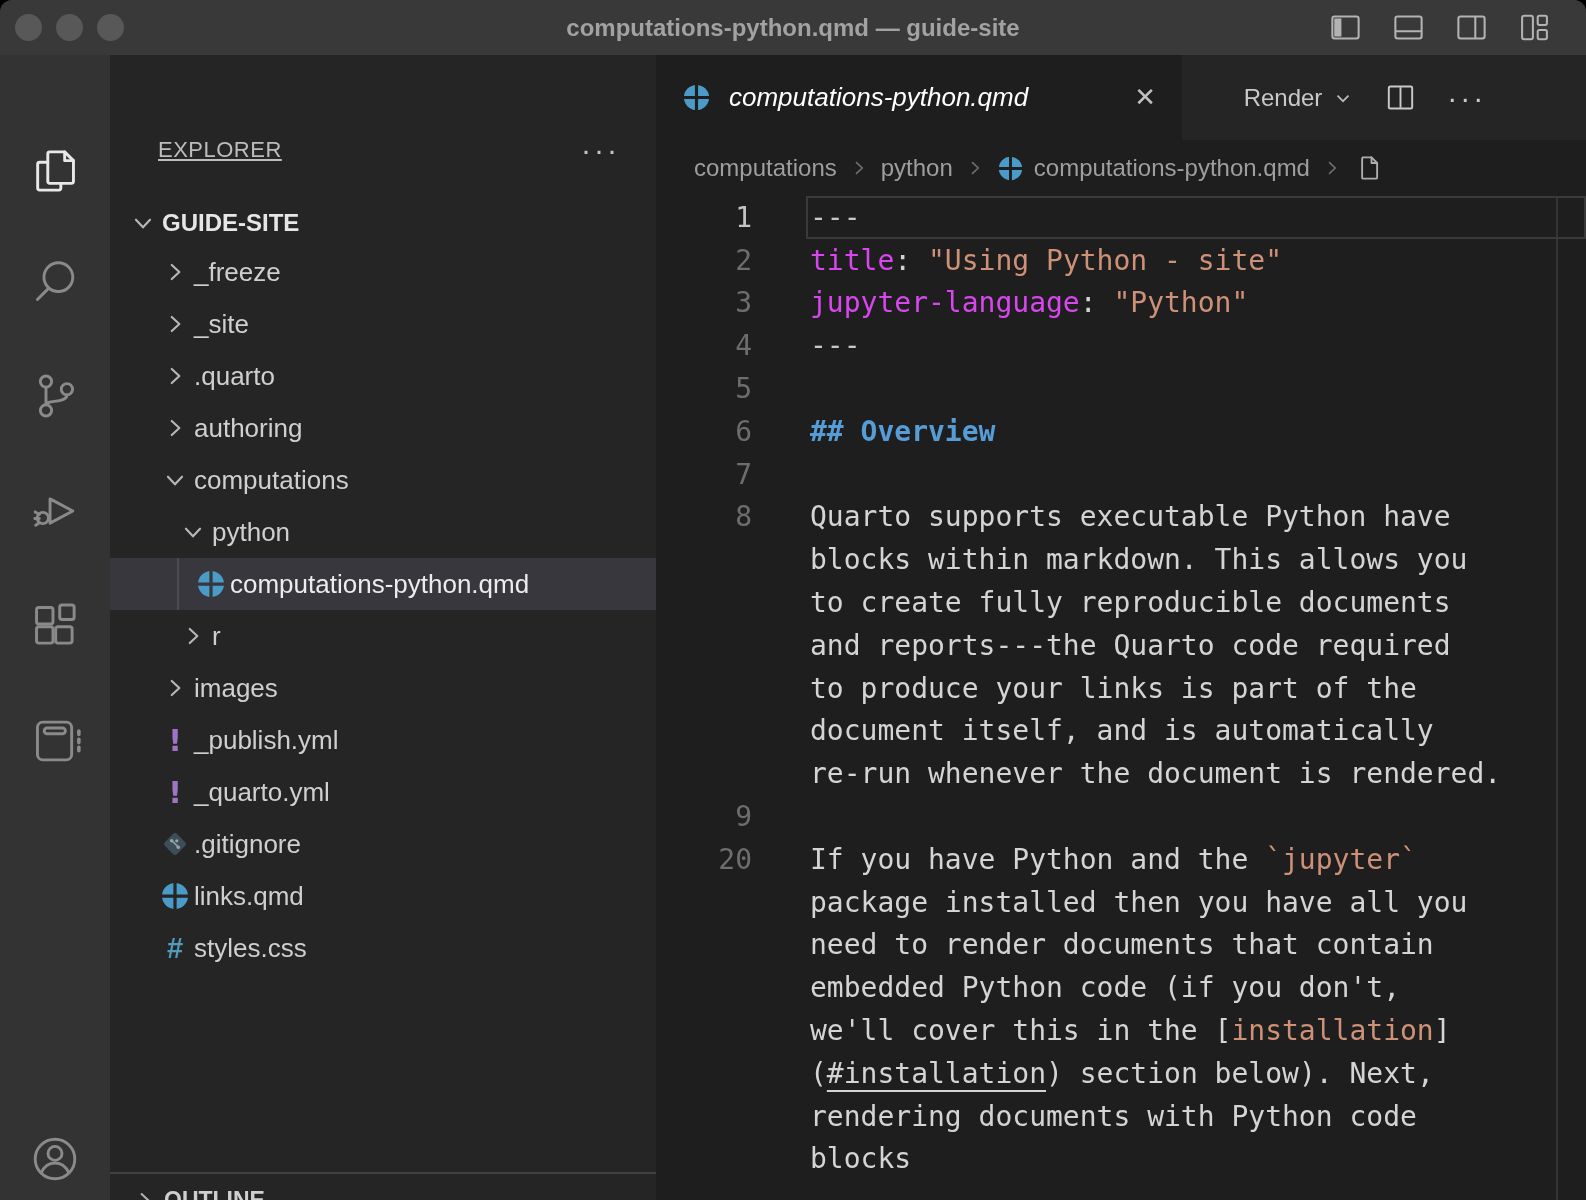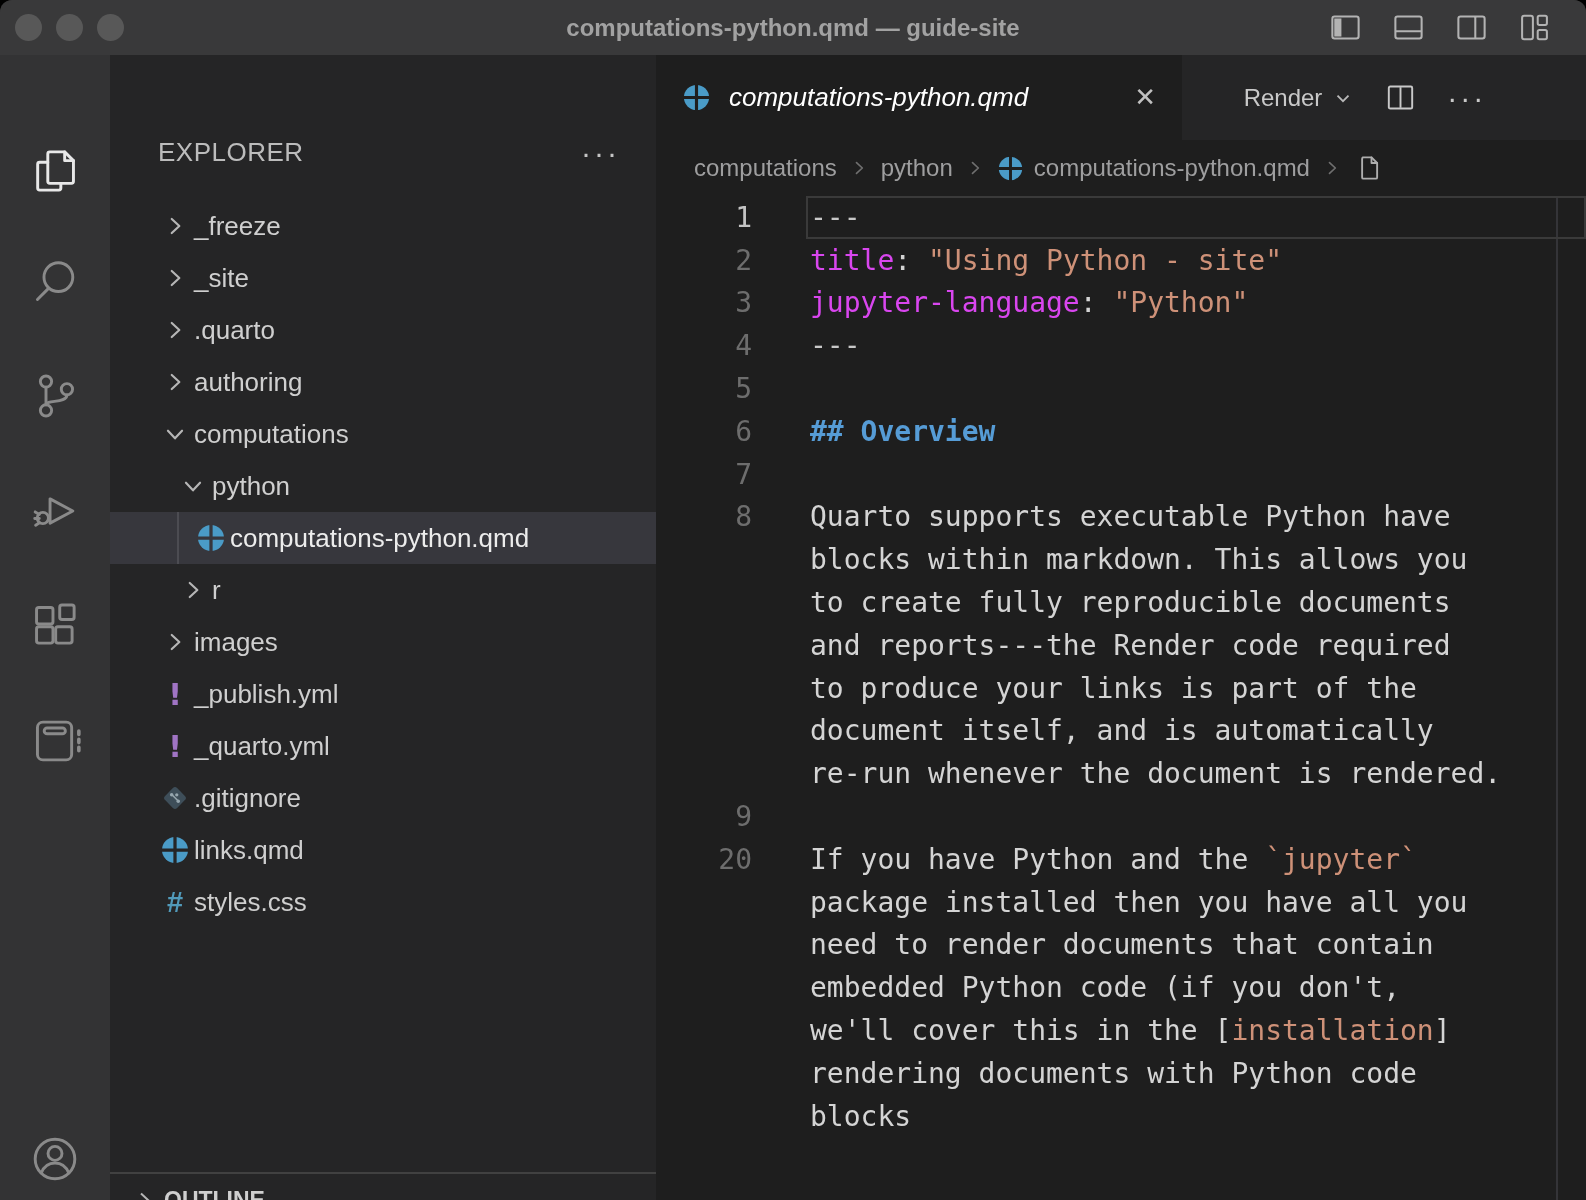--- a/index.html
+++ b/index.html
@@ -18,21 +18,21 @@
   
   .main{display:flex;height:1145px;}
   .activitybar{position:relative;width:110px;background:#333334;flex:none;}
   .act{position:absolute;left:50%;transform:translateX(-50%);width:56px;height:56px;
     display:flex;align-items:center;justify-content:center;color:#8a8a8a;}
   .act.active{color:#e8e8e8;}
   .act svg{width:54px;height:54px;display:block;}
   
   .sidebar{position:relative;width:546px;background:#252526;flex:none;overflow:hidden;color:#c7c7c7;}
   .sb-header{position:absolute;top:82px;left:48px;right:36px;display:flex;justify-content:space-between;align-items:center;}
-  .sb-title{font-size:26px;letter-spacing:.5px;color:#bcbcbc;}
+  .sb-title{font-size:22px;letter-spacing:.5px;color:#bcbcbc;text-decoration:underline;}
   .sb-ellipsis{color:#c5c5c5;font-size:30px;letter-spacing:3px;line-height:10px;}
   .tree{position:absolute;top:145px;left:0;right:0;}
   .trow{display:flex;align-items:center;height:52px;font-size:26px;color:#cfcfcf;position:relative;cursor:pointer;}
   .trow.root{height:46px;font-weight:bold;font-size:24px;color:#e6e6e6;}
   .trow.selected{background:#37373d;color:#ececec;}
   .trow.selected .guide{position:absolute;left:67px;top:0;bottom:0;width:2px;background:#4c4c52;}
   .slot{width:30px;height:30px;flex:none;display:flex;align-items:center;justify-content:center;}
   .slot svg{width:26px;height:26px;display:block;color:#b6b6b6;}
   .slot .ico{width:30px;height:30px;}
   .lbl{margin-left:4px;white-space:nowrap;}
@@ -181,20 +181,28 @@
           </span>
         </div>
       </div>
 
     <div class="sidebar">
       <div class="sb-header">
         <span class="sb-title">EXPLORER</span>
         <span class="sb-ellipsis">···</span>
       </div>
       <div class="tree" id="tree">
+          <div class="trow root">
+            <span class="slot" style="margin-left:18px">
+              <svg viewBox="0 0 24 24" fill="none" stroke="currentColor" stroke-width="2" stroke-linecap="round" stroke-linejoin="round">
+                <path d="M5.5 9 12 16l6.5-7"></path>
+              </svg>
+            </span>
+            <span class="lbl">GUIDE-SITE</span>
+          </div>
           <div class="trow">
             <span class="slot" style="margin-left:50px">
               <span style="display:block;width:26px;height:26px">
                 <svg viewBox="0 0 24 24" fill="none" stroke="currentColor" stroke-width="2" stroke-linecap="round" stroke-linejoin="round">
                   <path d="M9 5.5 16 12l-7 6.5"></path>
                 </svg>
               </span>
             </span>
             <span class="lbl">_freeze</span>
           </div>
@@ -437,21 +445,21 @@
           <div class="crow">
             <span class="ln"></span>
             <span class="ct"><span class="">blocks within markdown. This allows you</span></span>
           </div>
           <div class="crow">
             <span class="ln"></span>
             <span class="ct"><span class="">to create fully reproducible documents</span></span>
           </div>
           <div class="crow">
             <span class="ln"></span>
-            <span class="ct"><span class="">and reports---the Render code required</span></span>
+            <span class="ct"><span class="">and reports---the Quarto code required</span></span>
           </div>
           <div class="crow">
             <span class="ln"></span>
             <span class="ct"><span class="">to produce your links is part of the</span></span>
           </div>
           <div class="crow">
             <span class="ln"></span>
             <span class="ct"><span class="">document itself, and is automatically</span></span>
           </div>
           <div class="crow">
@@ -474,20 +482,24 @@
             <span class="ln"></span>
             <span class="ct"><span class="">need to render documents that contain</span></span>
           </div>
           <div class="crow">
             <span class="ln"></span>
             <span class="ct"><span class="">embedded Python code (if you don't,</span></span>
           </div>
           <div class="crow">
             <span class="ln"></span>
             <span class="ct"><span class="">we'll cover this in the [</span><span class="tk-s">installation</span><span class="">]</span></span>
+          </div>
+          <div class="crow">
+            <span class="ln"></span>
+            <span class="ct"><span class="">(</span><span class="tk-lnk">#installation</span><span class="">) section below). Next,</span></span>
           </div>
           <div class="crow">
             <span class="ln"></span>
             <span class="ct"><span class="">rendering documents with Python code</span></span>
           </div>
           <div class="crow">
             <span class="ln"></span>
             <span class="ct"><span class="">blocks</span></span>
           </div>
         </div>

